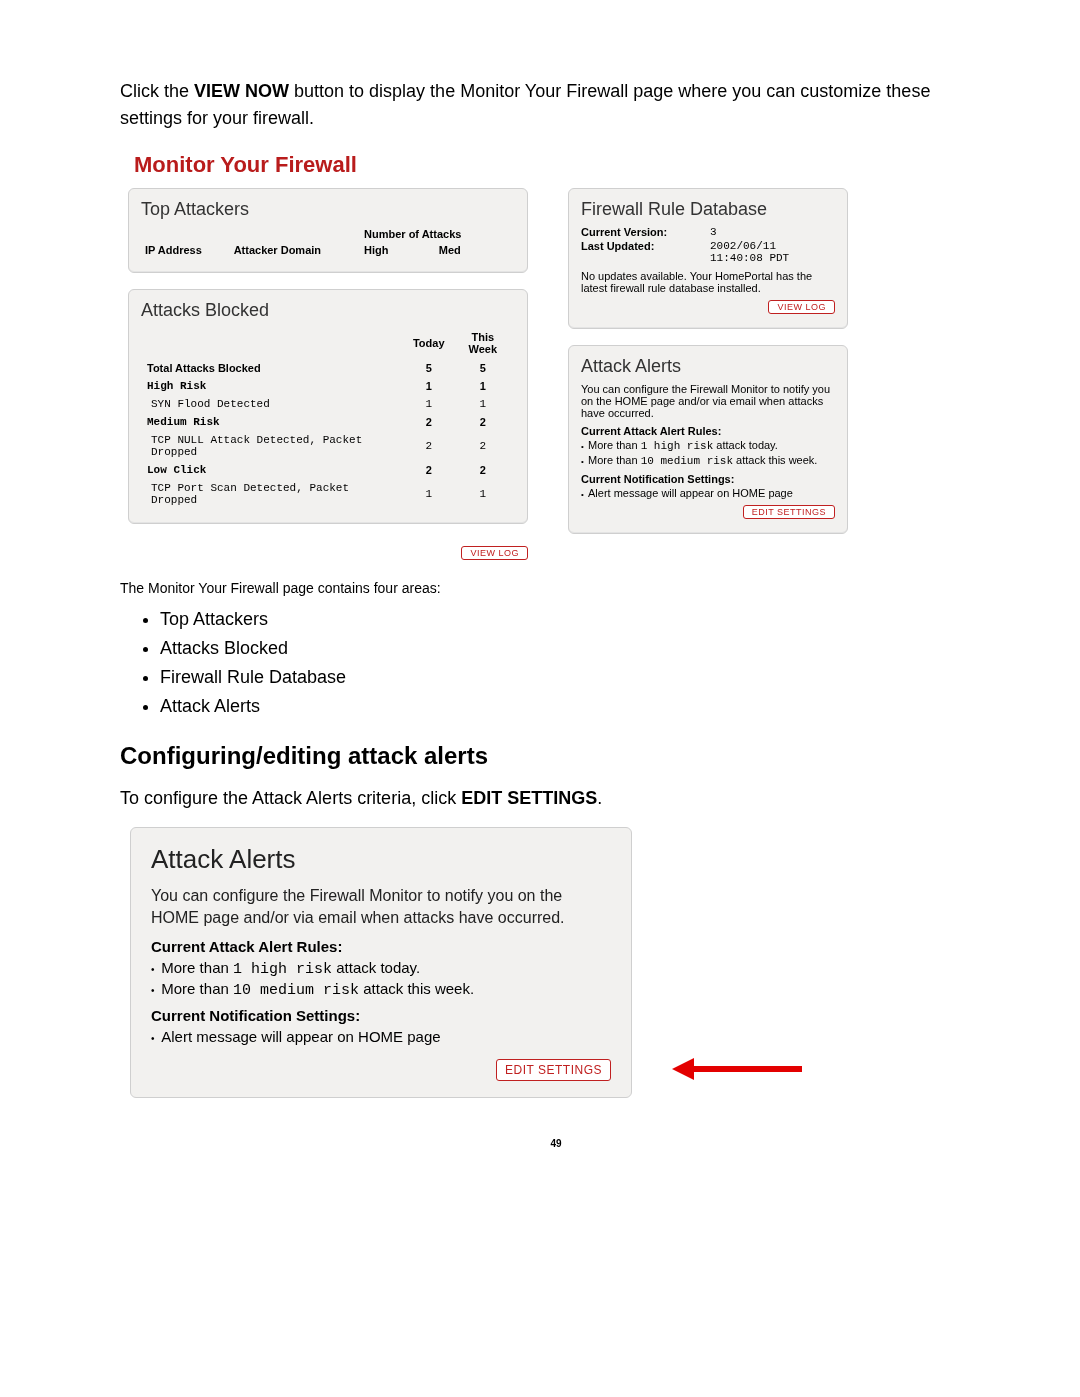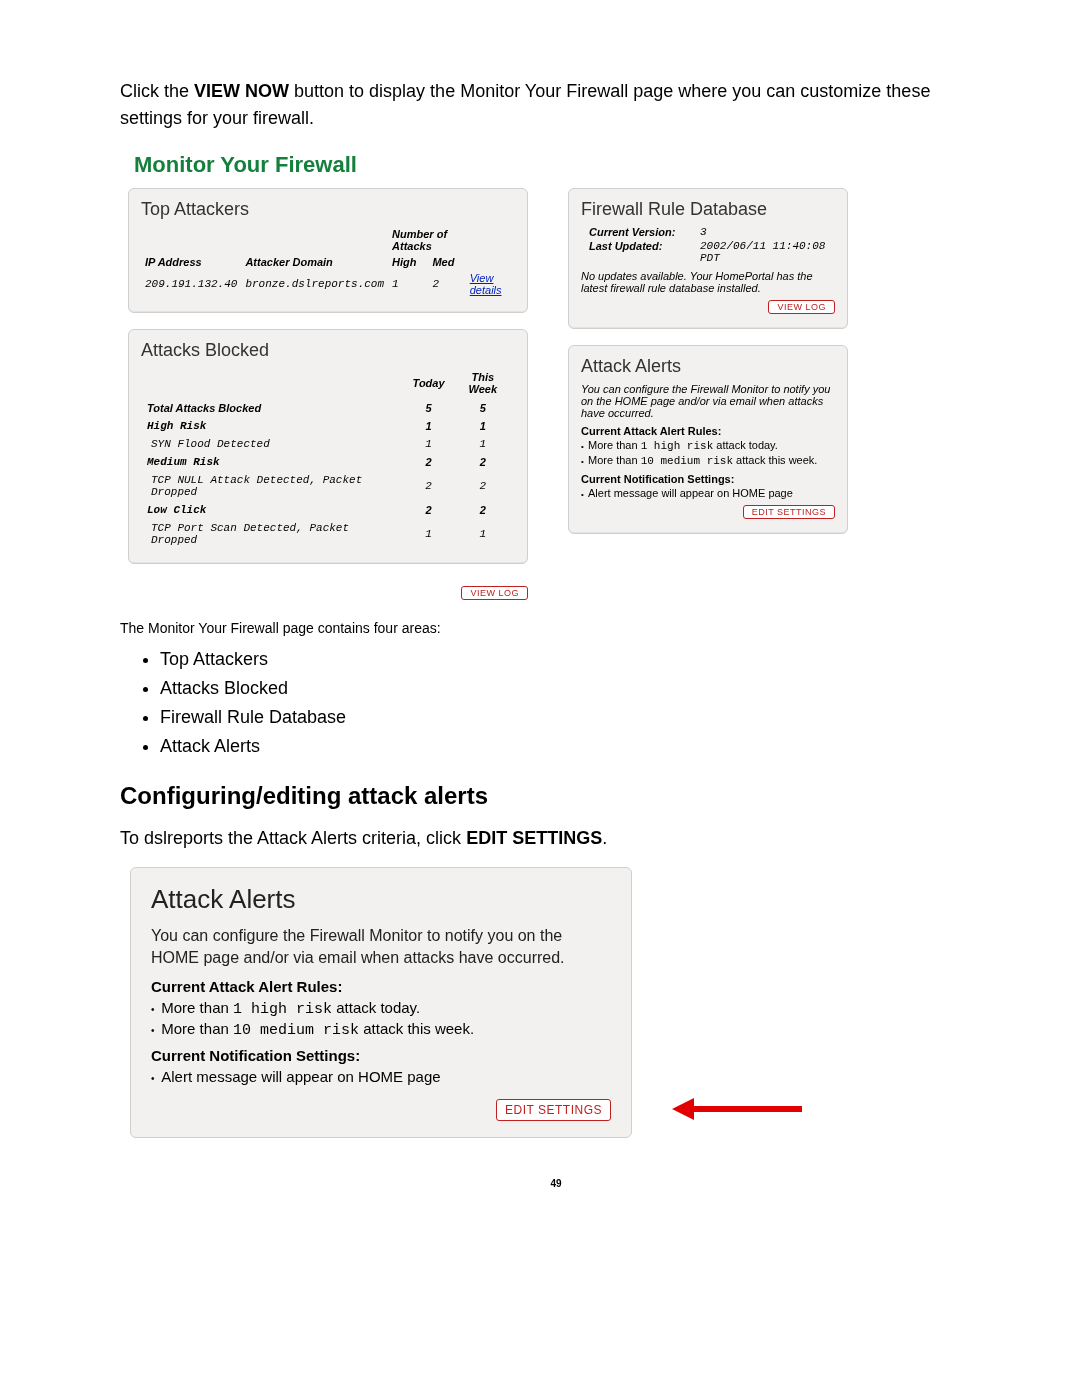--- a/index.html
+++ b/index.html
@@ -18,21 +18,21 @@
     line-height: 1.5;
     margin-bottom: 20px;
   }
   .intro .bold { font-weight: bold; }
   .panel-wrap {
     margin: 6px 0 18px 8px;
   }
   .page-title {
     font-size: 22px;
     font-weight: bold;
-    color: #15803d;
+    color: #b91c1c;
     margin: 6px 0 10px 6px;
   }
   .panels {
     display: flex;
     gap: 40px;
     align-items: flex-start;
   }
   .col { display:flex; flex-direction:column; gap:16px; }
   .col.left { width: 400px; }
   .col.right { width: 280px; }
@@ -42,21 +42,21 @@
     border-radius: 6px;
     padding: 10px 12px 14px 12px;
     box-shadow: inset 0 -1px 0 #e4e4e4;
   }
   .panel-title {
     font-size: 18px;
     font-weight: normal;
     color: #333;
     margin: 0 0 6px 0;
   }
-  .small { font-size: 11px; font-style: italic; }
+  .small { font-size: 11px; }
   .mono { font-family: "Courier New", monospace; }
   .ta-tbl { width:100%; border-collapse: collapse; }
   .ta-tbl th, .ta-tbl td { text-align:left; padding:2px 4px; }
   .ta-tbl th { font-weight:bold; }
   .center { text-align:center; }
   .link { color:#0020c0; text-decoration:underline; cursor:pointer; }
   .ab-tbl { width:100%; border-collapse:collapse; }
   .ab-tbl th { font-weight:bold; padding:4px 6px; }
   .ab-tbl td { padding:3px 6px; }
   .ab-tbl tr.cat td { font-weight:bold; }
@@ -124,21 +124,21 @@
     position:absolute; right:0; top:6px; width:110px; height:6px; background:#e30000;
   }
   .arrow .head {
     position:absolute; left:0; top:-2px;
     width:0; height:0;
     border-top:11px solid transparent;
     border-bottom:11px solid transparent;
     border-right:22px solid #e30000;
   }
   .pagenum { text-align:center; font-weight:bold; font-size:10px; margin-top:40px; }
-  .rule-row { display:flex; gap:6px; margin:2px 8px; }
+  .rule-row { display:flex; gap:24px; margin:2px 0; }
   .rule-row .lbl { font-weight:bold; width:105px; }
   .rule-row .val { flex:1; }
   .bul { margin:2px 0; font-size:11px; }
   .bul::before{ content:"• "; font-size:8px; vertical-align:middle; margin-right:2px;}
   .section-sub { font-weight:bold; font-size:11px; margin-top:6px;}
 </style>
 </head>
 <body>
 
 <div class="page">
@@ -163,27 +163,20 @@
                   <th></th>
               <th colspan="2" class="center">Number of Attacks</th>
               <th></th>
             </tr>
             <tr>
               <th>IP Address</th>
               <th>Attacker Domain</th>
               <th class="center">High</th>
               <th class="center">Med</th>
               <th></th>
-            </tr>
-            <tr>
-              <td class="mono">209.191.132.40</td>
-              <td class="mono">bronze.dslreports.com</td>
-              <td class="center mono">1</td>
-              <td class="center mono">2</td>
-              <td><span class="link small">View details</span></td>
             </tr>
           </tbody>
             </table>
         </div>
 
         <div class="panel">
           <div class="panel-title">Attacks Blocked</div>
           <table class="ab-tbl small">
             <tbody>
                 <tr>
@@ -279,21 +272,21 @@
   <p class="desc-list">The Monitor Your Firewall page contains four areas:</p>
   <ul class="areas">
     <li>Top Attackers</li>
     <li>Attacks Blocked</li>
     <li>Firewall Rule Database</li>
     <li>Attack Alerts</li>
   </ul>
 
   <div class="h2sub">Configuring/editing attack alerts</div>
   <p class="config-line">
-    <span>To dslreports the Attack Alerts criteria, click </span><span class="bold">EDIT SETTINGS</span><span>.</span>
+    <span>To configure the Attack Alerts criteria, click </span><span class="bold">EDIT SETTINGS</span><span>.</span>
   </p>
 
   <div class="aa-block">
     <div class="aa-panel">
       <div class="aa-title">Attack Alerts</div>
       <div class="aa-text">You can configure the Firewall Monitor to notify you on the HOME page and/or via email when attacks have occurred.</div>
       <div class="aa-sub">Current Attack Alert Rules:</div>
       <ul class="bullets">
         <li>
           <span>More than </span><span class="code">1 high risk</span><span> attack today.</span>

